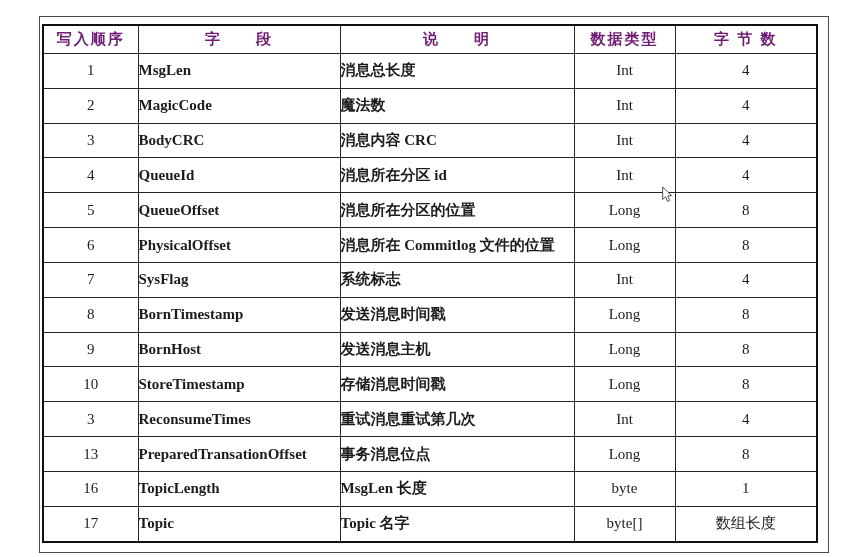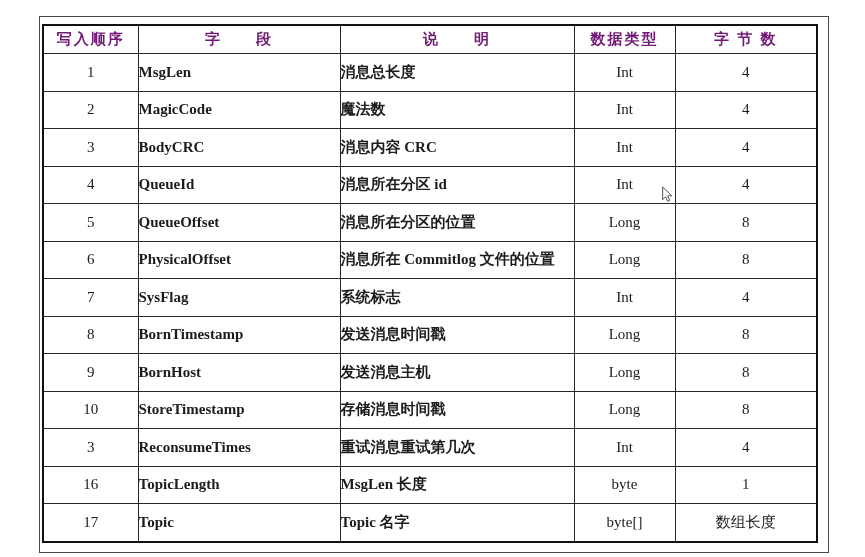--- a/index.html
+++ b/index.html
@@ -161,20 +161,27 @@
           <td class="cell-center">8</td>
         </tr>
         <tr>
           <td class="cell-center">3</td>
           <td class="cell-left">ReconsumeTimes</td>
           <td class="cell-left">重试消息重试第几次</td>
           <td class="cell-center">Int</td>
           <td class="cell-center">4</td>
         </tr>
         <tr>
+          <td class="cell-center">13</td>
+          <td class="cell-left">PreparedTransationOffset</td>
+          <td class="cell-left">事务消息位点</td>
+          <td class="cell-center">Long</td>
+          <td class="cell-center">8</td>
+        </tr>
+        <tr>
           <td class="cell-center">16</td>
           <td class="cell-left">TopicLength</td>
           <td class="cell-left">MsgLen 长度</td>
           <td class="cell-center">byte</td>
           <td class="cell-center">1</td>
         </tr>
         <tr>
           <td class="cell-center">17</td>
           <td class="cell-left">Topic</td>
           <td class="cell-left">Topic 名字</td>

